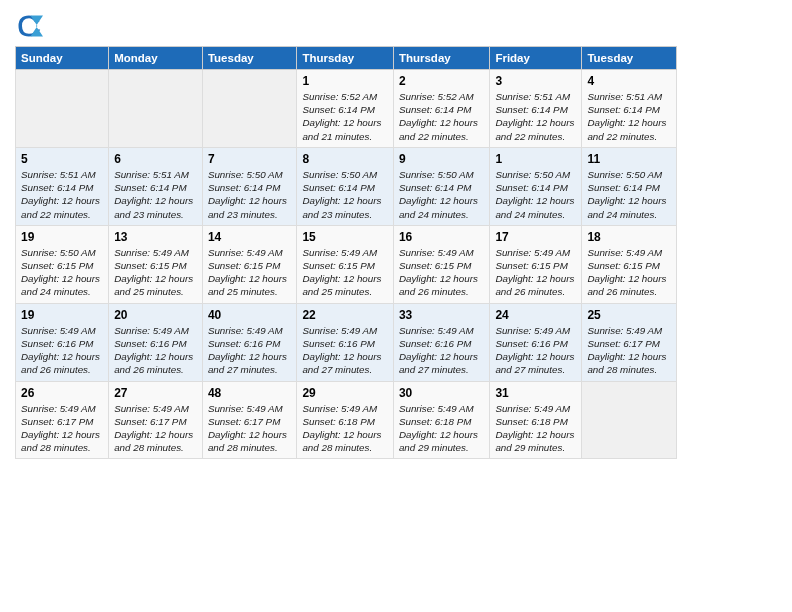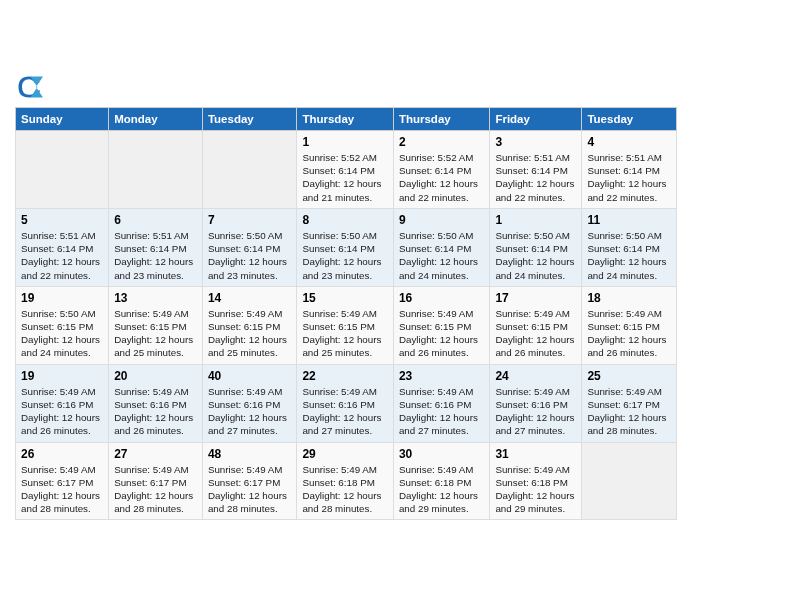--- a/index.html
+++ b/index.html
@@ -5,22 +5,21 @@
     * { margin: 0; padding: 0; box-sizing: border-box; }
     body {
       font-family: Arial, sans-serif;
       background: #fff;
       width: 792px;
       height: 612px;
       overflow: hidden;
     }
     .container {
       width: 692px;
-      padding: 25px 15px;
-      margin-top: 48px;
+      padding: 12px 15px;
     }
     .header-row {
       display: flex;
       justify-content: space-between;
       align-items: flex-start;
       margin-bottom: 6px;
     }
     .logo {
       display: flex;
       align-items: center;
@@ -73,20 +72,21 @@
     .day-num {
       font-weight: bold;
       font-size: 12px;
       display: block;
       margin-bottom: 2px;
     }
     .day-info {
       font-size: 9.8px;
       color: #222;
       line-height: 1.35;
+      font-style: italic;
     }
     .empty-cell {
       background-color: #f0f0f0 !important;
     }
   </style>
 </head>
 <body>
 
 <div class="container">
   <div class="header-row">
@@ -278,21 +278,21 @@
 and 27 minutes.</div>
           </td>
           <td>
             <span class="day-num">22</span>
             <div class="day-info" style="white-space: pre-line;">Sunrise: 5:49 AM
 Sunset: 6:16 PM
 Daylight: 12 hours
 and 27 minutes.</div>
           </td>
           <td>
-            <span class="day-num">23</span>
+            <span class="day-num">33</span>
             <div class="day-info" style="white-space: pre-line;">Sunrise: 5:49 AM
 Sunset: 6:16 PM
 Daylight: 12 hours
 and 27 minutes.</div>
           </td>
           <td>
             <span class="day-num">24</span>
             <div class="day-info" style="white-space: pre-line;">Sunrise: 5:49 AM
 Sunset: 6:16 PM
 Daylight: 12 hours

